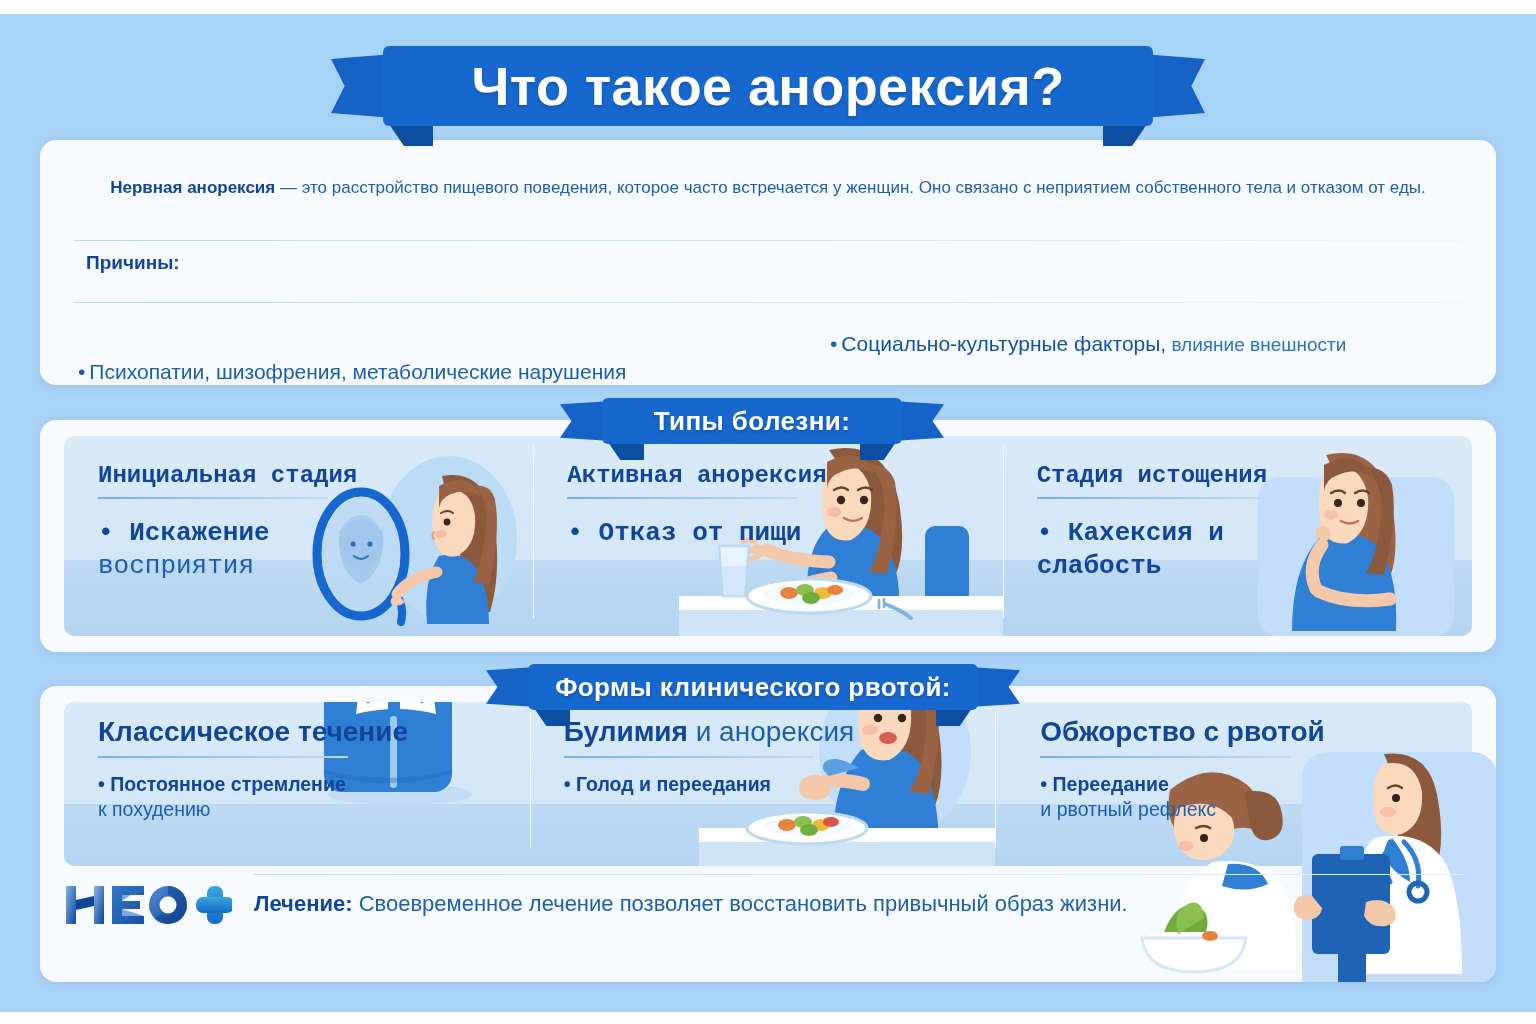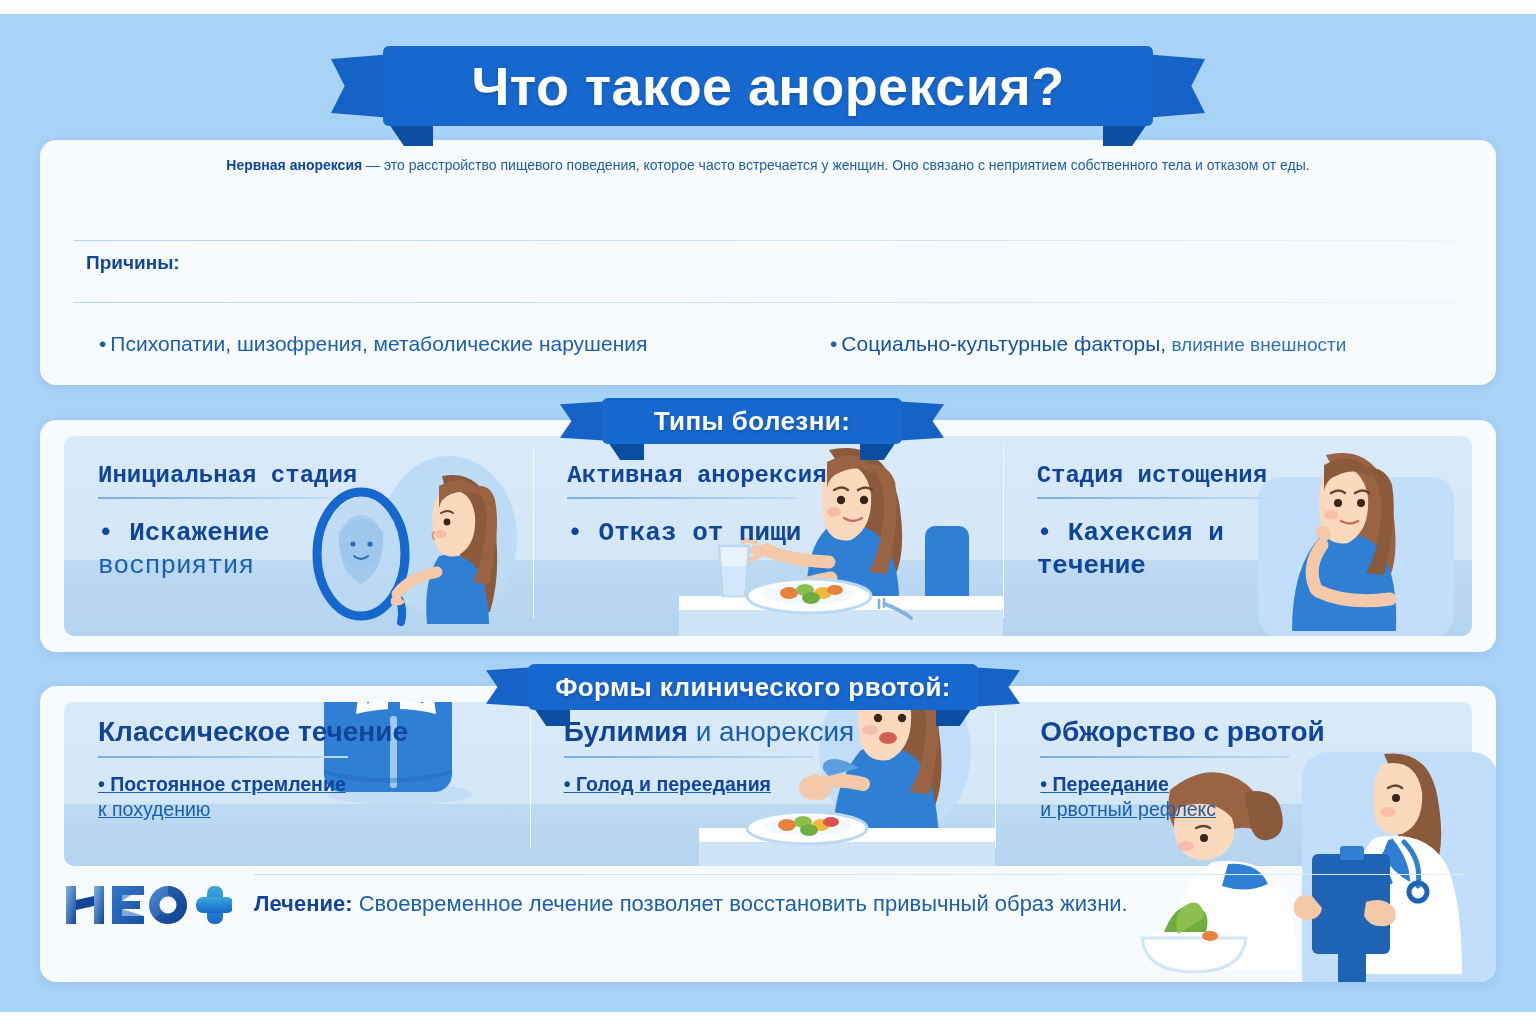--- a/index.html
+++ b/index.html
@@ -108,24 +108,24 @@
     box-shadow: 0 2px 10px rgba(30,80,150,.12);
     overflow: hidden;
   }
   #intro-card  { left: 40px; top: 140px;  width: 1456px; height: 245px; }
   #types-card  { left: 40px; top: 420px;  width: 1456px; height: 232px; font-family: Liberation Mono, monospace; }
   #forms-card  { left: 40px; top: 686px;  width: 1456px; height: 296px; }
 
   
   .intro-text {
     position: absolute;
-    left: 34px; top: 16px;
+    left: 34px; top: 36px;
     width: 1388px;
     text-align: center;
-    font-size: 14px;
+    font-size: 17px;
     line-height: 1.42;
     color: #1d5fa8;
   }
   .intro-text .lead {
     color: #10459a;
     font-weight: bold;
   }
   .intro-rule {
     position: absolute;
     left: 34px;
@@ -146,21 +146,21 @@
 
   .cause {
     position: absolute;
     top: 192px;
     font-size: 21px;
     color: #1a5fae;
     white-space: nowrap;
   }
   .cause .bullet { color: #1a5fae; margin-right: 4px; }
   .cause .strong { color: #12529f; }
-  #cause-1 { left: 59px; }
+  #cause-1 { left: 38px; margin-top: 28px; }
   #cause-2 { left: 790px; }
   .cause .small { font-size: 19px; color: #2f72b9; }
 
   
   .panels {
     position: absolute;
     left: 24px; top: 16px;
     right: 24px; bottom: 16px;
     display: flex;
     gap: 0;
@@ -211,21 +211,21 @@
     font-size: 26px;
     line-height: 1.28;
     color: #1a5fae;
     max-width: 290px;
   }
   .panel-body .b1 { color: #10459a; font-weight: bold; }
   .panel-body .b2 { color: #1a5fae; }
 
   
   #forms-card .panel-head { font-size: 28px; margin-top: 14px; }
-  #forms-card .panel-body { font-size: 19.5px; margin-top: 14px; max-width: 300px; text-decoration: underline; }
+  #forms-card .panel-body { font-size: 19.5px; margin-top: 14px; max-width: 300px; }
   #forms-card .panel-rule { width: 250px; }
 
   
   .footer-rule {
     position: absolute;
     left: 214px; top: 188px;
     width: 1210px; height: 1px;
     background: linear-gradient(to right, #c5dcf1, #e3eff9);
     z-index: 9;
   }
@@ -395,21 +395,21 @@
 
           <path d="M206 168 q16 6 26 14" stroke="#7fb2e2" stroke-width="4" fill="none" stroke-linecap="round"></path>
           <path d="M200 164 l0 8 M205 163 l0 8" stroke="#7fb2e2" stroke-width="2.6" stroke-linecap="round"></path>
         </svg>
       </div>
 
       <div class="panel">
         <div class="panel-head">Стадия истощения</div>
         <div class="panel-rule"></div>
         <div class="panel-body">
-          <span class="b1">• Кахексия и течение</span>
+          <span class="b1">• Кахексия и слабость</span>
         </div>
 
         <svg class="illus" id="illus-weak" viewBox="0 0 230 195">
           <rect x="18" y="36" width="196" height="160" rx="22" fill="#c3defa"></rect>
 
           <path d="M86 14 q52 -12 66 50 q8 46 -2 72 l-40 0 q10 -56 -4 -82Z" fill="#9a6444"></path>
 
           <path d="M80 96 q40 -12 62 14 q16 28 14 80 l-104 0 q0 -64 28 -94Z" fill="#2f7fd4"></path>
 
           <path d="M88 26 q34 -6 40 30 q2 34 -20 46 q-24 4 -28 -24 q-4 -38 8 -52Z" fill="#fbd9bd"></path>

